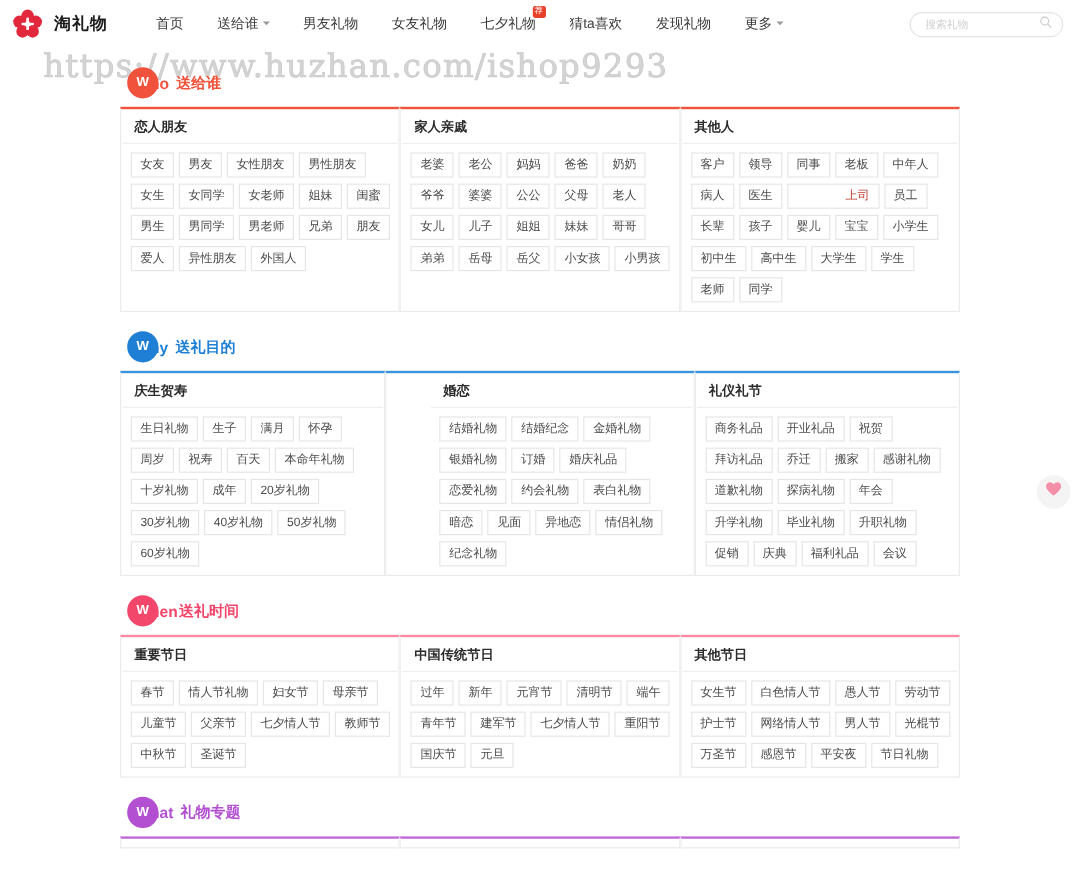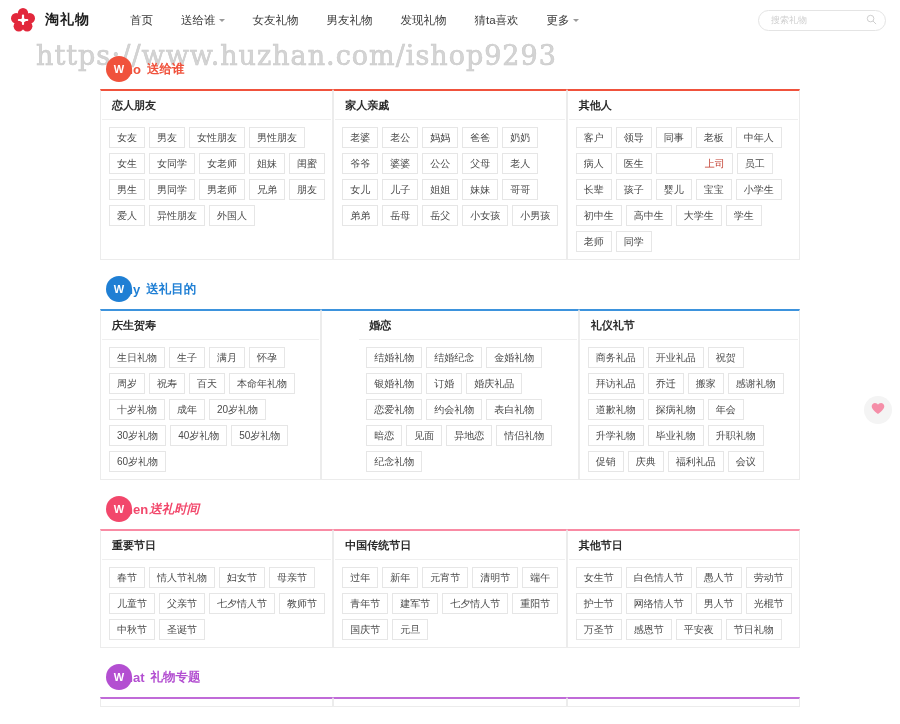--- a/index.html
+++ b/index.html
@@ -128,21 +128,21 @@
     font-family: "Liberation Sans", sans-serif;
     margin-left: -7px;
     position: relative;
     z-index: 2;
   }
   .section-title-cn {
     font-size: 12.5px;
     font-weight: bold;
     margin-left: 6px;
   }
-  .section-title-cn.tight { margin-left: 1px; font-style: italic; }
+  .section-title-cn.tight { margin-left: 1px; }
 
   .cards { display: flex; gap: 0; }
   .card {
     flex: 1 1 0;
     background: #fff;
     border: 1px solid #ececec;
     border-top-width: 2px;
     min-height: 10px;
     padding-bottom: 7px;
   }
@@ -211,30 +211,34 @@
   </div>
 
   <nav class="nav">
     <div class="nav-item">
       <span>首页</span>
     </div>
     <div class="nav-item">
       <span>送给谁</span><i class="caret"></i>
     </div>
     <div class="nav-item">
+      <span>男友礼物</span>
+    </div>
+    <div class="nav-item">
       <span>女友礼物</span>
     </div>
     <div class="nav-item">
-      <span>男友礼物</span>
+      <span>七夕礼物</span>
+      <span class="nav-badge">荐</span>
+    </div>
+    <div class="nav-item">
+      <span>猜ta喜欢</span>
     </div>
     <div class="nav-item">
       <span>发现礼物</span>
-    </div>
-    <div class="nav-item">
-      <span>猜ta喜欢</span>
     </div>
     <div class="nav-item">
       <span>更多</span><i class="caret"></i>
     </div>
   </nav>
 
   <div class="search-box">
     <input class="search-input" type="text" placeholder="搜索礼物" style="">
     <span class="search-icon">
       <svg width="11" height="11" viewBox="0 0 12 12">

